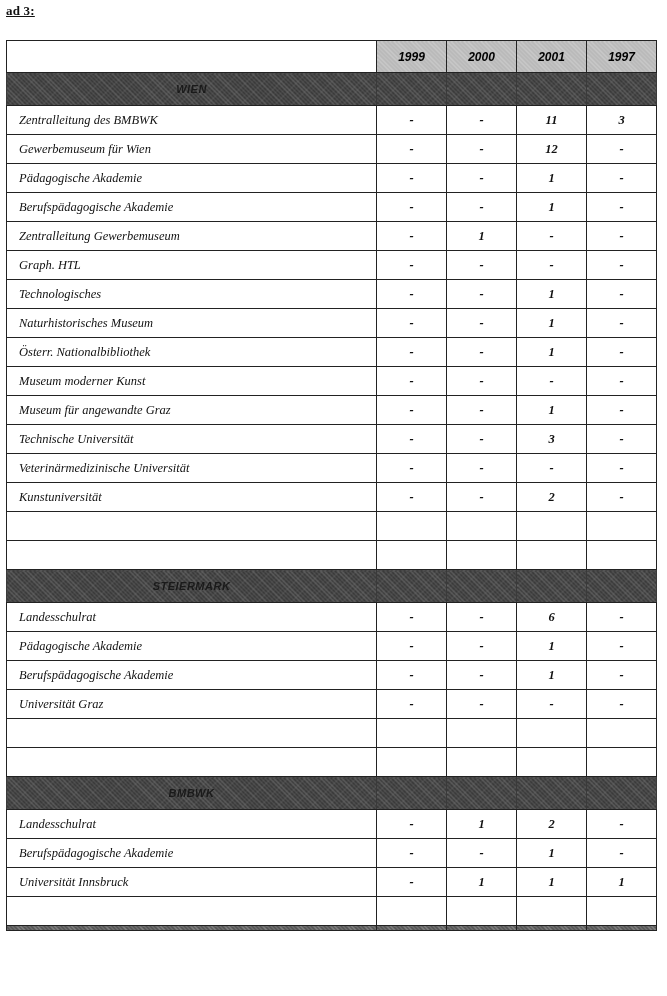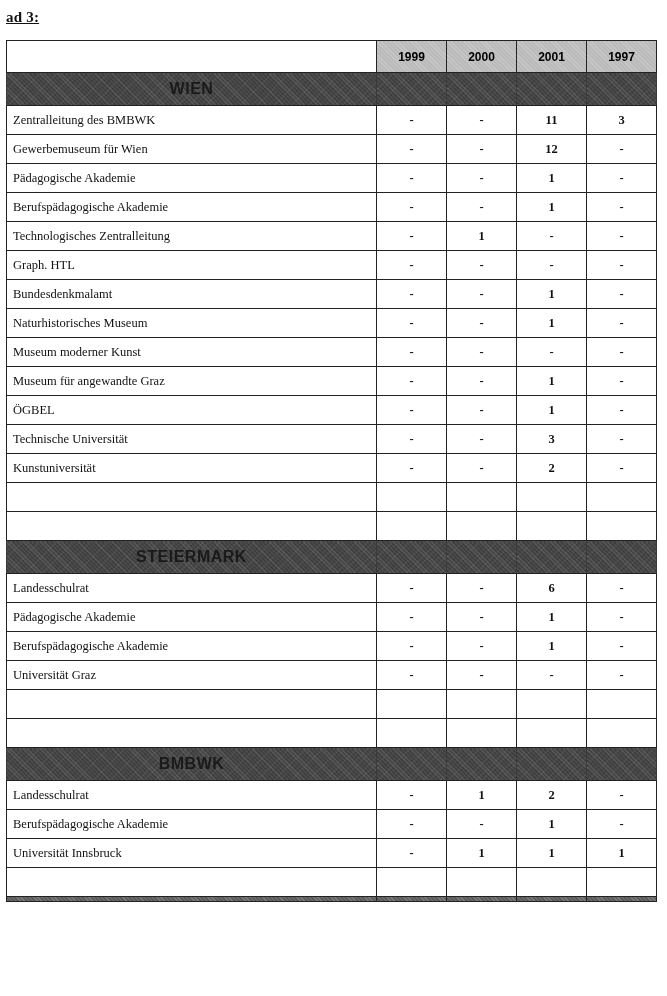--- a/index.html
+++ b/index.html
@@ -1,35 +1,35 @@
 <!DOCTYPE html>
 <html><head>
 <meta charset="utf-8">
 <style>
   html, body { margin: 0; padding: 0; background: #ffffff; }
   body { width: 667px; height: 996px; position: relative; overflow: hidden;
          font-family: "Liberation Serif", serif; color: #111; }
-  .heading { position: absolute; left: 6px; top: 9px; font-size: 15px; font-weight: bold;
+  .heading { position: absolute; left: 6px; top: 3px; font-size: 13px; font-weight: bold;
              text-decoration: underline; letter-spacing: 0.2px; }
   table { position: absolute; left: 6px; top: 40px; border-collapse: collapse;
-          table-layout: fixed; width: 650px; }
+          table-layout: fixed; width: 650px; font-style: italic; }
   td { border: 1.3px solid #222; padding: 0; font-size: 12.5px; }
   col.c0 { width: 370px; } col.cy { width: 70px; }
   tr.hdr td { height: 31px; }
   tr.hdr td.yr { background: #b9b9b9; text-align: center; font-family: "Liberation Sans", sans-serif;
                  font-weight: bold; font-size: 12px; color: #000;
                  background-image: repeating-linear-gradient(45deg, rgba(255,255,255,0.25) 0 1px, transparent 1px 3px); }
   tr.sec td { height: 32px; background: #3a3a3a;
               background-image: repeating-linear-gradient(45deg, rgba(120,120,120,0.55) 0 1px, transparent 1px 3px),
                                 repeating-linear-gradient(-45deg, rgba(90,90,90,0.5) 0 1px, transparent 1px 4px);
               border-left-color: #3a3a3a; border-right-color: #3a3a3a; }
   tr.sec td.label { text-align: center; font-family: "Liberation Sans", sans-serif; font-weight: bold;
-                    font-size: 16px; color: #1a1a1a; letter-spacing: 0.5px; }
+                    font-size: 11px; color: #1a1a1a; letter-spacing: 0.5px; }
   tr.row td { height: 28px; }
-  tr.row td.name { padding-left: 6px; font-size: 12.5px; }
+  tr.row td.name { padding-left: 12px; font-size: 12.5px; }
   tr.row td.val { text-align: center; font-weight: bold; font-size: 12.5px; }
   tr.empty td { height: 28px; }
   tr.endband td { height: 4px; background: #555;
                   background-image: repeating-linear-gradient(45deg, rgba(170,170,170,0.6) 0 1px, transparent 1px 3px); }
 </style>
 </head>
 <body>
 
 <div class="heading">ad 3:</div>
 
@@ -78,73 +78,80 @@
         <td class="val">-</td>
       </tr>
       <tr class="row">
         <td class="name">Berufspädagogische Akademie</td>
         <td class="val">-</td>
         <td class="val">-</td>
         <td class="val">1</td>
         <td class="val">-</td>
       </tr>
       <tr class="row">
-        <td class="name">Technologisches Zentralleitung</td>
+        <td class="name">Zentralleitung Gewerbemuseum</td>
         <td class="val">-</td>
         <td class="val">1</td>
         <td class="val">-</td>
         <td class="val">-</td>
       </tr>
       <tr class="row">
         <td class="name">Graph. HTL</td>
         <td class="val">-</td>
         <td class="val">-</td>
         <td class="val">-</td>
         <td class="val">-</td>
       </tr>
       <tr class="row">
-        <td class="name">Bundesdenkmalamt</td>
+        <td class="name">Technologisches</td>
         <td class="val">-</td>
         <td class="val">-</td>
         <td class="val">1</td>
         <td class="val">-</td>
       </tr>
       <tr class="row">
         <td class="name">Naturhistorisches Museum</td>
         <td class="val">-</td>
         <td class="val">-</td>
         <td class="val">1</td>
         <td class="val">-</td>
       </tr>
       <tr class="row">
+        <td class="name">Österr. Nationalbibliothek</td>
+        <td class="val">-</td>
+        <td class="val">-</td>
+        <td class="val">1</td>
+        <td class="val">-</td>
+      </tr>
+      <tr class="row">
         <td class="name">Museum moderner Kunst</td>
         <td class="val">-</td>
         <td class="val">-</td>
         <td class="val">-</td>
         <td class="val">-</td>
       </tr>
       <tr class="row">
         <td class="name">Museum für angewandte Graz</td>
         <td class="val">-</td>
         <td class="val">-</td>
         <td class="val">1</td>
         <td class="val">-</td>
       </tr>
       <tr class="row">
-        <td class="name">ÖGBEL</td>
-        <td class="val">-</td>
-        <td class="val">-</td>
-        <td class="val">1</td>
-        <td class="val">-</td>
-      </tr>
-      <tr class="row">
         <td class="name">Technische Universität</td>
         <td class="val">-</td>
         <td class="val">-</td>
         <td class="val">3</td>
+        <td class="val">-</td>
+      </tr>
+      <tr class="row">
+        <td class="name">Veterinärmedizinische Universität</td>
+        <td class="val">-</td>
+        <td class="val">-</td>
+        <td class="val">-</td>
         <td class="val">-</td>
       </tr>
       <tr class="row">
         <td class="name">Kunstuniversität</td>
         <td class="val">-</td>
         <td class="val">-</td>
         <td class="val">2</td>
         <td class="val">-</td>
       </tr>
       <tr class="empty">

